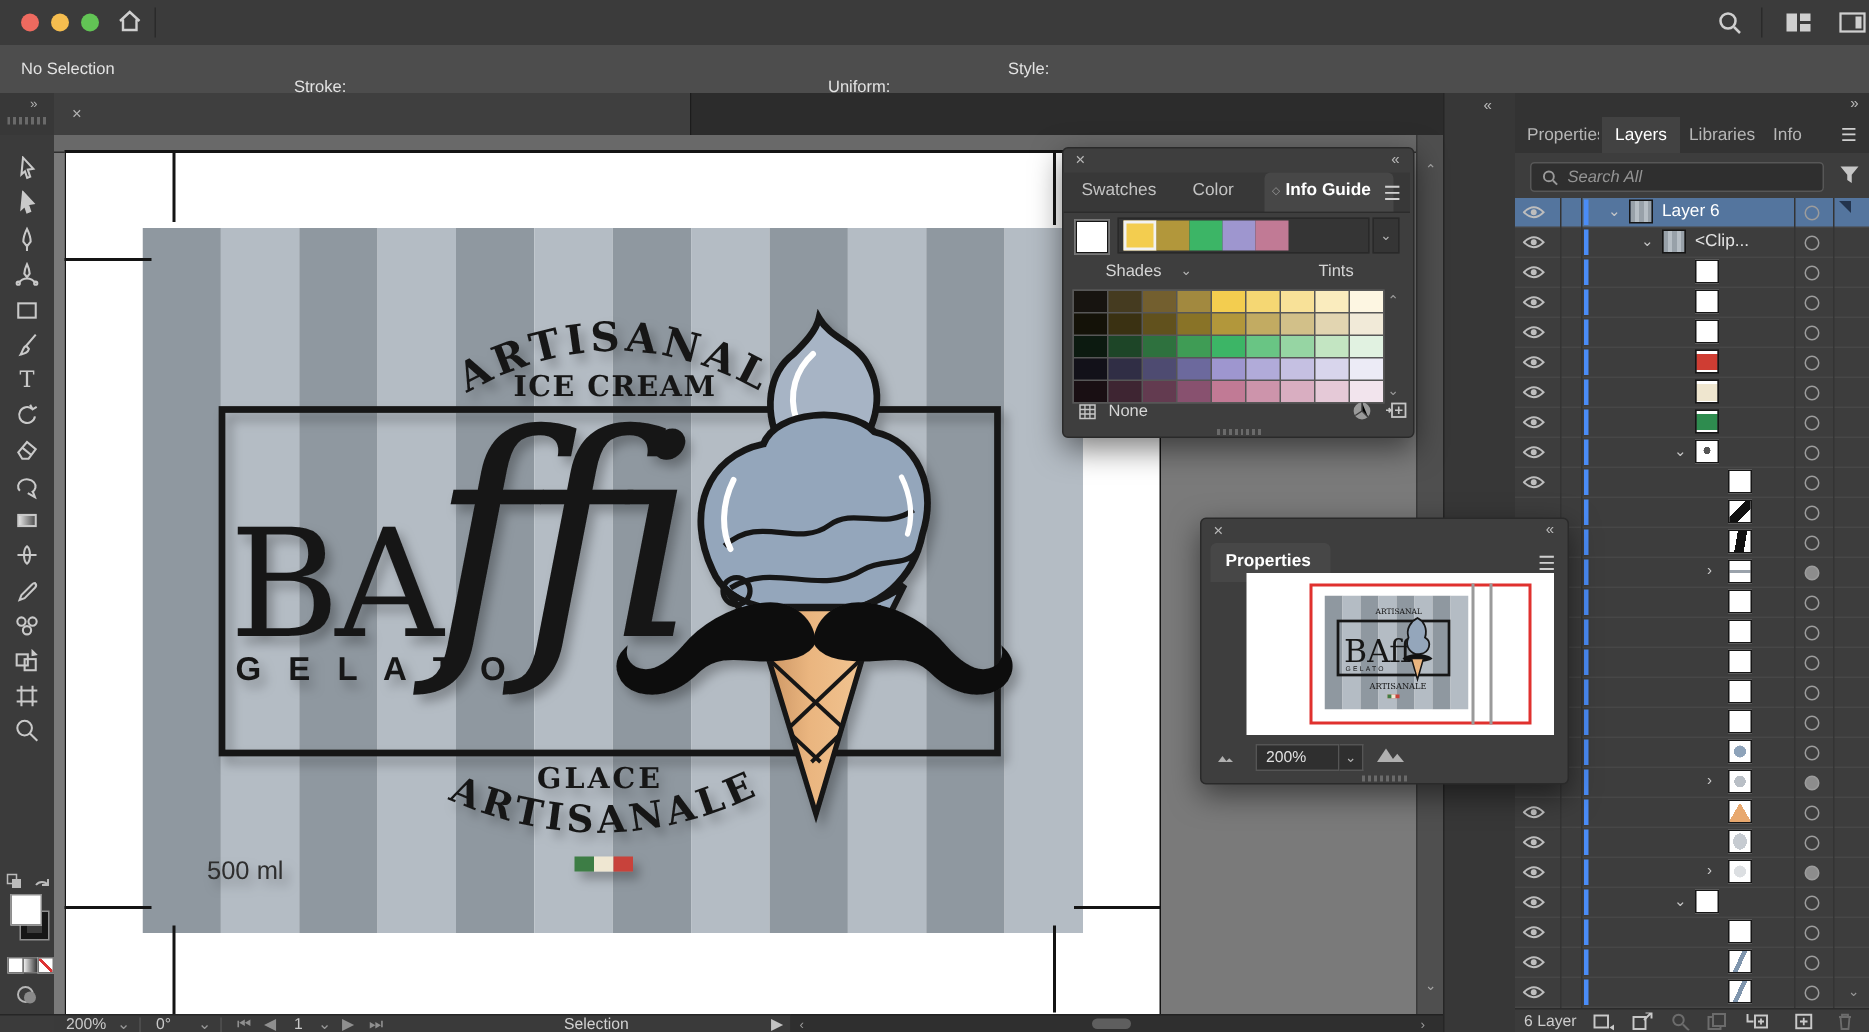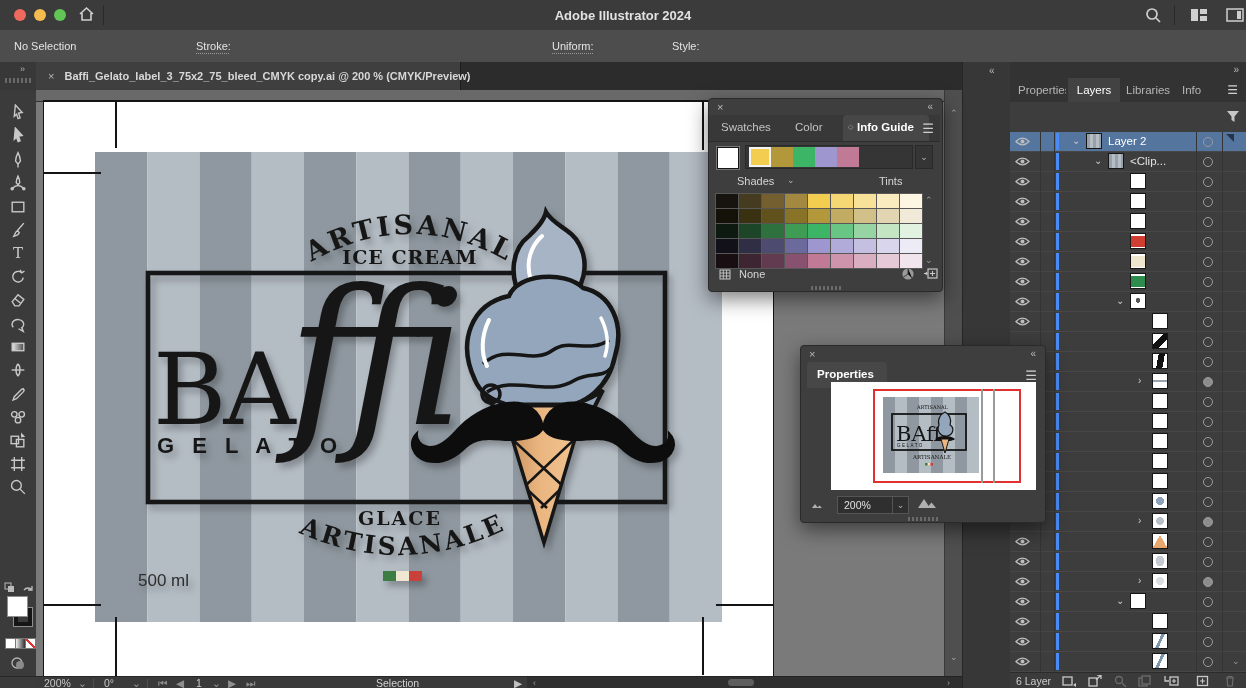--- a/index.html
+++ b/index.html
@@ -12,21 +12,21 @@
   
   #menubar{left:0;top:0;width:1246px;height:30px;background:#3b3b3b;border-bottom:1px solid #242424;}
   .light{width:12px;height:12px;border-radius:50%;top:9px;}
   #menutitle{top:8px;left:0;width:1246px;text-align:center;font-size:13px;color:#e2e2e2;font-weight:bold;}
   .mb-sep{width:1px;background:#2a2a2a;top:5px;height:20px;}
   .mb-icon{top:7px;color:#cfcfcf;}
 
   
   #controlbar{left:0;top:30px;width:1246px;height:32px;background:#4d4d4d;border-bottom:2px solid #f97316;}
   .ctl-label{top:10px;font-size:11px;color:#e3e3e3;}
-  .ctl-link{text-decoration:underline dotted #9a9a9a;text-underline-offset:3px;}
+  .ctl-link{text-decoration:underline dotted #9a9a9a;text-underline-offset:3px;margin-top:12px;}
   .ctl-box{top:35px;height:20px;background:#3e3e3e;border:1px solid #2c2c2c;color:#e0e0e0;
            display:flex;align-items:center;padding:0 4px;box-sizing:border-box;}
   .ctl-lightbox{background:#dcdcdc;color:#222;border:1px solid #2c2c2c;}
   .chev{color:#b5b5b5;font-size:9px;}
   .btn{top:35px;height:21px;border:1px solid #808080;border-radius:3px;color:#ececec;
        display:flex;align-items:center;justify-content:center;font-size:11px;box-sizing:border-box;background:transparent;}
   .swatchbox{width:20px;height:20px;top:36px;border:1px solid #262626;box-sizing:border-box;}
   .grip{width:5px;top:36px;height:20px;border-left:1px dotted #6e6e6e;border-right:1px dotted #6e6e6e;}
 
   
@@ -144,21 +144,20 @@
 <div id="menubar" class="abs">
   <span class="abs light" style="left:14px;background:#ee6a5f;"></span>
   <span class="abs light" style="left:34px;background:#f5bd4f;"></span>
   <span class="abs light" style="left:54px;background:#62c455;"></span>
   <span class="abs mb-icon" style="left:78px;top:6px;">
     <svg width="17" height="17" viewBox="0 0 17 17">
         <path d="M2 8 L8.5 2 L15 8 M4 7 v7 h9 v-7" fill="none" stroke="#cfcfcf" stroke-width="1.6"></path>
       </svg>
   </span>
   <span class="abs mb-sep" style="left:103px;"></span>
-  <div id="menutitle" class="abs">Adobe Illustrator 2024</div>
   <span class="abs mb-icon" style="left:1144px;top:6px;">
     <svg width="18" height="18" viewBox="0 0 18 18">
         <circle cx="8" cy="8" r="5" fill="none" stroke="#cfcfcf" stroke-width="1.7"></circle>
         <path d="M12 12 L16 16" stroke="#cfcfcf" stroke-width="1.7"></path>
       </svg>
   </span>
   <span class="abs mb-sep" style="left:1174px;"></span>
   <span class="abs mb-icon" style="left:1190px;top:8px;">
     <svg width="18" height="14" viewBox="0 0 18 14">
         <rect x="1" y="1" width="7" height="12" fill="#cfcfcf"></rect>
@@ -229,21 +228,20 @@
   <span class="abs" style="left:1222px;top:37px;color:#cfcfcf;font-size:13px;">☰</span>
 </div>
 
 <div id="tabbar" class="abs"></div>
 <div id="toolhead" class="abs">
   <span class="abs" style="left:20px;top:2px;font-size:9px;color:#b0b0b0;letter-spacing:-1px;">»</span>
   <span class="abs" style="left:5px;top:16px;width:26px;height:5px;background:repeating-linear-gradient(90deg,#6a6a6a 0 2px,transparent 2px 4px);"></span>
 </div>
 <div id="doctab" class="abs">
   <span class="x">×</span>
-  <span class="t">Baffi_Gelato_label_3_75x2_75_bleed_CMYK copy.ai @ 200 % (CMYK/Preview)</span>
 </div>
 
 <div id="toolbar" class="abs">
   <div>
       <div class="abs tool" style="top: 14px;">
         <svg width="18" height="18" viewBox="0 0 17 17">
           <path d="M6 1 L12.5 8 L9 8.6 L10.5 13 L8.6 13.8 L7.2 9.6 L5 11.6 Z"></path>
         </svg>
       </div>
       <div class="abs tool" style="top: 37.4px;">
@@ -516,36 +514,43 @@
   <span class="abs" style="right:8px;top:2px;font-size:10px;letter-spacing:-1px;">»</span>
 </div>
 <div id="rtabs" class="abs">
   <span class="rtab" style="left:8px;width:48px;">Properties</span>
   <span class="rtab active" style="left:58px;width:52px;">Layers</span>
   <span class="rtab" style="left:116px;width:50px;">Libraries</span>
   <span class="rtab" style="left:172px;width:28px;">Info</span>
   <span class="abs" style="right:8px;top:5px;color:#cfcfcf;font-size:12px;">☰</span>
 </div>
 <div id="searchrow" class="abs">
+  <div id="searchbox" class="abs">
+    <svg width="11" height="11" viewBox="0 0 12 12" style="margin:0 6px 0 7px;flex:none;">
+        <circle cx="5" cy="5" r="3.6" fill="none" stroke="#9a9a9a" stroke-width="1.4"></circle>
+        <path d="M8 8 L11 11" stroke="#9a9a9a" stroke-width="1.4"></path>
+      </svg>
+    <span class="ph">Search All</span>
+  </div>
   <span class="abs" style="left:216px;top:8px;">
     <svg width="14" height="13" viewBox="0 0 14 13">
         <path d="M1 1 h12 l-4.5 5.5 v5.5 l-3-2 v-3.5 Z" fill="#c6c6c6"></path>
       </svg>
   </span>
 </div>
 <div id="layers-rows" class="abs">
     <div class="lrow sel">
       <span class="cell-eye"><svg width="15" height="11" viewBox="0 0 16 11">
           <path d="M1 5.5 Q8 -1.5 15 5.5 Q8 12.5 1 5.5 Z" fill="none" stroke="#bdbdbd" stroke-width="1.3"></path>
           <circle cx="8" cy="5.5" r="2.1" fill="#bdbdbd"></circle>
         </svg></span>
       <span class="lbar"></span>
       <span class="lchev" style="left: 62px;">⌄</span>
       <span class="thumb t-art" style="left: 76px;"></span>
-      <span class="llabel" style="left: 98px;">Layer 2</span>
+      <span class="llabel" style="left: 98px;">Layer 6</span>
       <span class="target"></span>
       <span class="selbadge"></span>
     </div>
     <div class="lrow">
       <span class="cell-eye"><svg width="15" height="11" viewBox="0 0 16 11">
           <path d="M1 5.5 Q8 -1.5 15 5.5 Q8 12.5 1 5.5 Z" fill="none" stroke="#bdbdbd" stroke-width="1.3"></path>
           <circle cx="8" cy="5.5" r="2.1" fill="#bdbdbd"></circle>
         </svg></span>
       <span class="lbar"></span>
       <span class="lchev" style="left: 84px;">⌄</span>

